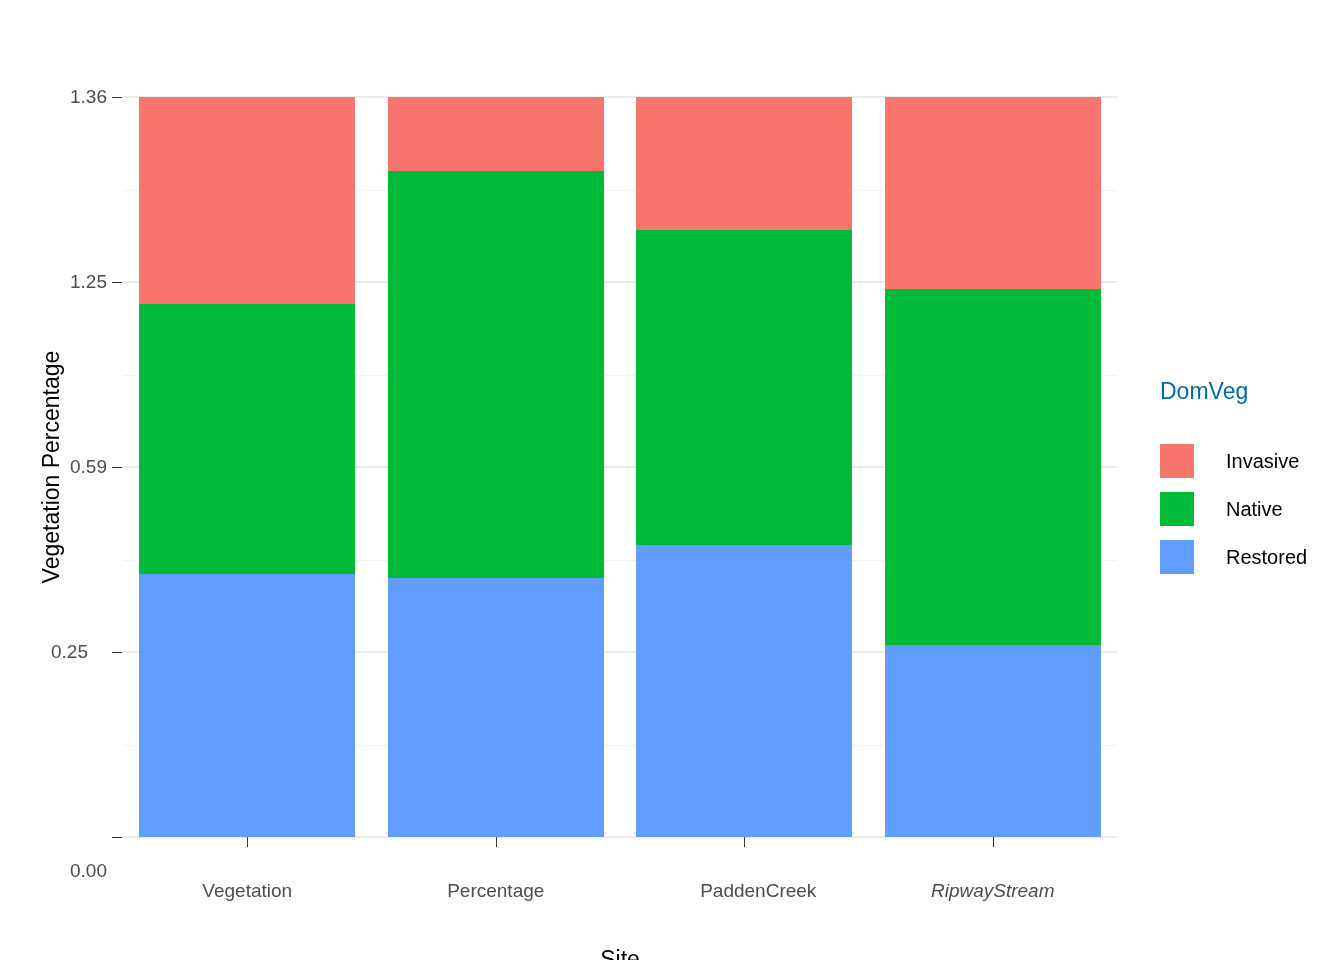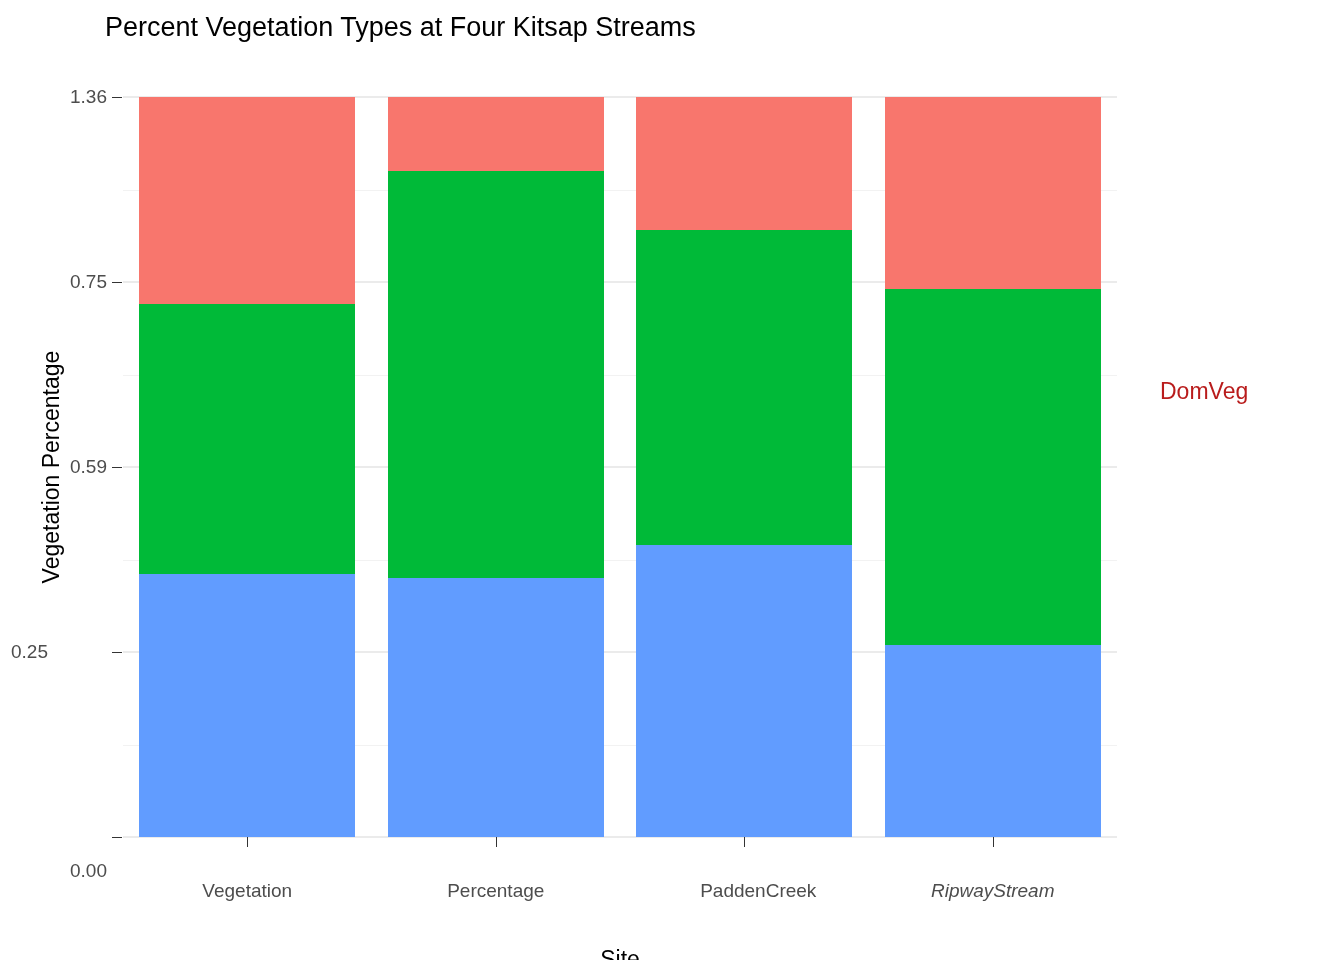--- a/index.html
+++ b/index.html
@@ -45,31 +45,30 @@
     position:absolute;font-size:23px;color:#000;text-align:center;
     white-space:nowrap;transform:translateX(-50%);
   }
   .axis-title-y{
     position:absolute;font-size:23px;color:#000;white-space:nowrap;
     transform-origin:0 0;transform:rotate(-90deg);
   }
 
   
   .legend{position:absolute;left:1160px;top:378px;}
-  .legend-title{font-size:23px;color:#b91c1c;margin-bottom:32px;white-space:nowrap;}
+  .legend-title{font-size:23px;color:#0369a1;margin-bottom:32px;white-space:nowrap;}
   .legend-item{display:flex;align-items:center;height:48px;}
   .legend-key{width:34px;height:34px;flex:0 0 34px;}
   .legend-label{font-size:20px;color:#000;margin-left:32px;white-space:nowrap;}
 </style>
 </head>
 <body>
 
 <div id="chart-root">
 
-  <div class="chart-title">Percent Vegetation Types at Four Kitsap Streams</div>
 
   <div class="panel" id="panel">
       <div class="gridline-minor" style="top: 647.5px;"></div>
       <div class="gridline-minor" style="top: 462.5px;"></div>
       <div class="gridline-minor" style="top: 277.5px;"></div>
       <div class="gridline-minor" style="top: 92.5px;"></div>
       <div class="gridline-major" style="top: 739px;"></div>
       <div class="gridline-major" style="top: 554px;"></div>
       <div class="gridline-major" style="top: 369px;"></div>
       <div class="gridline-major" style="top: 184px;"></div>
@@ -96,37 +95,51 @@
       <div class="bar-group" style="left: 761.653px; width: 216.195px; height: 740px;">
         <div class="bar-seg" style="background: rgb(97, 156, 255); bottom: 0px; height: 192.4px;"></div>
         <div class="bar-seg" style="background: rgb(0, 186, 56); bottom: 192.4px; height: 355.2px;"></div>
         <div class="bar-seg" style="background: rgb(248, 118, 109); bottom: 547.6px; height: 192.4px;"></div>
       </div>
     </div>
 
   <div id="axis-layer">
       <div class="y-tick-label" style="top: 871px; right: 1237px;">0.00</div>
       <div class="y-tick-mark" style="top: 837px; left: 112px;"></div>
-      <div class="y-tick-label" style="top: 652px; right: 1296px; text-align: center;">0.25</div>
+      <div class="y-tick-label" style="top: 652px; right: 1256px; text-align: center;">0.25</div>
       <div class="y-tick-mark" style="top: 652px; left: 112px;"></div>
       <div class="y-tick-label" style="top: 467px; right: 1237px;">0.59</div>
       <div class="y-tick-mark" style="top: 467px; left: 112px;"></div>
-      <div class="y-tick-label" style="top: 282px; right: 1237px;">0.75</div>
+      <div class="y-tick-label" style="top: 282px; right: 1237px;">1.25</div>
       <div class="y-tick-mark" style="top: 282px; left: 112px;"></div>
       <div class="y-tick-label" style="top: 97px; right: 1237px;">1.36</div>
       <div class="y-tick-mark" style="top: 97px; left: 112px;"></div>
       <div class="x-tick-mark" style="left: 247.25px; top: 837px;"></div>
       <div class="x-tick-label" style="left: 247.25px; top: 880px;">Vegetation</div>
       <div class="x-tick-mark" style="left: 495.75px; top: 837px;"></div>
       <div class="x-tick-label" style="left: 495.75px; top: 880px;">Percentage</div>
       <div class="x-tick-mark" style="left: 744.25px; top: 837px;"></div>
       <div class="x-tick-label" style="left: 744.25px; top: 880px; margin-left: 14px;">PaddenCreek</div>
       <div class="x-tick-mark" style="left: 992.75px; top: 837px;"></div>
       <div class="x-tick-label" style="left: 992.75px; top: 880px; font-style: italic;">RipwayStream</div>
       <div class="axis-title-x" style="left: 620px; top: 946px;">Site</div>
       <div class="axis-title-y" style="left: 38px; top: 467px; transform: rotate(-90deg) translateX(-50%);">Vegetation Percentage</div>
     </div>
 
   <div class="legend">
     <div class="legend-title">DomVeg</div>
+    <div id="legend-items">
+        <div class="legend-item">
+          <span class="legend-key" style="background: rgb(248, 118, 109);"></span>
+          <span class="legend-label">Invasive</span>
+        </div>
+        <div class="legend-item">
+          <span class="legend-key" style="background: rgb(0, 186, 56);"></span>
+          <span class="legend-label">Native</span>
+        </div>
+        <div class="legend-item">
+          <span class="legend-key" style="background: rgb(97, 156, 255);"></span>
+          <span class="legend-label">Restored</span>
+        </div>
+      </div>
   </div>
 
 </div>
 
 </body></html>

